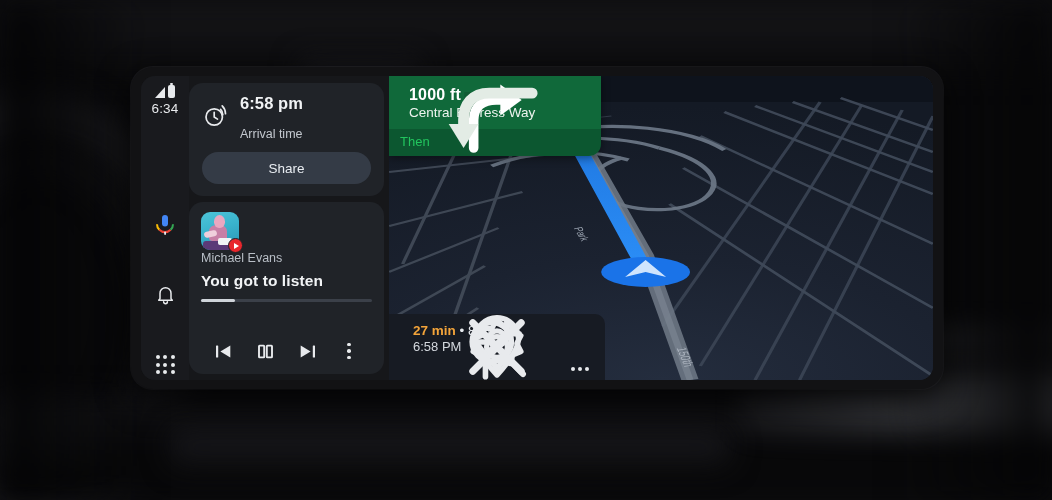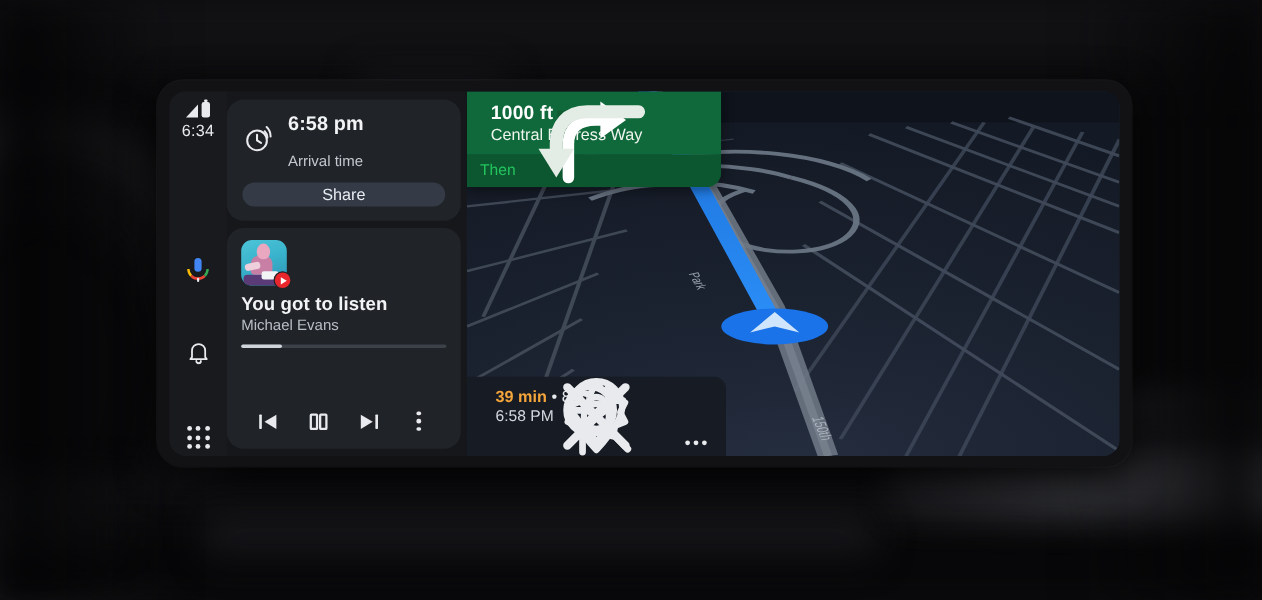--- a/index.html
+++ b/index.html
@@ -80,21 +80,21 @@
 
   
   #leftcol { width:200px; flex:0 0 200px; display:flex; flex-direction:column; padding:7px 5px 6px 0; gap:6px; }
   .card { background:#202328; border-radius:14px; }
   #card-eta { padding:11px 13px 12px 13px; }
   .eta-row { display:flex; align-items:center; gap:11px; }
   .eta-text { line-height:1.15; }
   .eta-time { color:#f1f3f5; font-size:16.5px; font-weight:bold; letter-spacing:.1px; }
   .eta-label { color:#c3c8cf; font-size:12.5px; margin-top:14px; }
   #share-btn {
-    margin-top:11px; height:20px; border-radius:18px; background:#343b46;
+    margin-top:11px; height:32px; border-radius:18px; background:#343b46;
     display:flex; align-items:center; justify-content:center;
     color:#e9edf2; font-size:13.5px; cursor:pointer;
   }
   #card-media { flex:1; padding:10px 12px 8px 12px; display:flex; flex-direction:column; }
   #art-wrap { position:relative; width:38px; height:38px; }
   #album-art {
     width:38px; height:38px; border-radius:9px; overflow:hidden; position:relative;
     background:linear-gradient(160deg,#4dc4d8 0%,#39b3cc 45%,#2b93b4 100%);
   }
   .art-fig { position:absolute; border-radius:50%; }
@@ -242,22 +242,22 @@
           <span class="art-fig art-base"></span>
           <span class="art-fig art-body"></span>
           <span class="art-fig art-head"></span>
           <span class="art-fig art-arm"></span>
           <span class="art-fig art-white"></span>
         </div>
         <div id="yt-badge">
               <span class="tri"></span>
             </div>
       </div>
+      <div id="media-artist">Michael Evans</div>
       <div id="media-title">You got to listen</div>
-      <div id="media-artist">Michael Evans</div>
       <div id="progress">
         <div id="progress-fill" style="width: 20%;"></div>
       </div>
       <div id="media-ctrls">
         <span class="mc">
           <svg width="19" height="17" viewBox="0 0 19 17" fill="#e8eaed">
             <rect x="2" y="2.5" width="2.2" height="12" rx="0.6"></rect>
             <path d="M16.3 2.6v11.8L6.4 8.5z"></path>
           </svg>
         </span>
@@ -377,21 +377,21 @@
 
     <div id="eta-panel">
       <div id="eta-top">
         <span id="eta-close">
           <svg width="15" height="15" viewBox="0 0 15 15" stroke="#e8eaed" stroke-width="1.6" stroke-linecap="round">
             <path d="M2 2 L13 13 M13 2 L2 13"></path>
           </svg>
         </span>
         <div>
           <div class="eta2-l1">
-            <span class="eta2-min">39 min</span>
+            <span class="eta2-min">27 min</span>
             <span class="eta2-dist">•</span>
             <span class="eta2-dist">8 mi</span>
           </div>
           <div class="eta2-l2">6:58 PM</div>
         </div>
       </div>
       <div id="map-tools">
         <span class="tool">
           <svg width="19" height="19" viewBox="0 0 19 19" fill="none" stroke="#e8eaed" stroke-width="1.5">
             <circle cx="9.5" cy="9.5" r="3"></circle>

